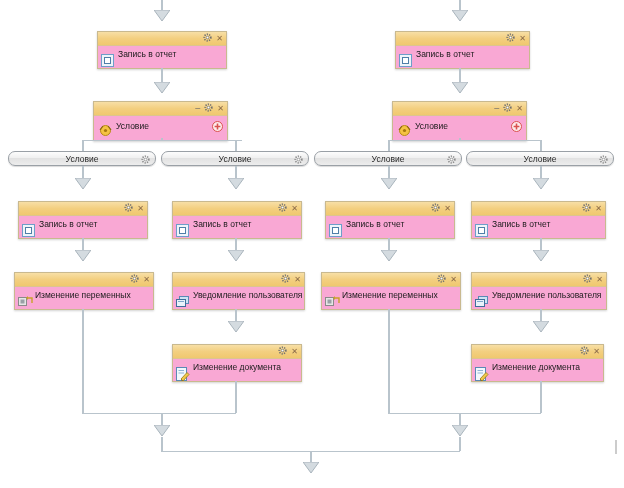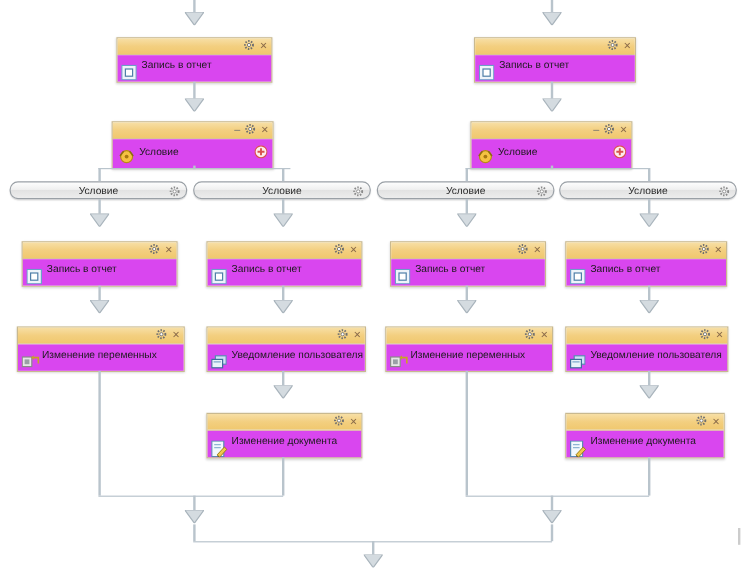--- a/index.html
+++ b/index.html
@@ -37,21 +37,21 @@
   .head-tools{
     position:absolute;right:3px;top:0;height:13px;
     display:flex;align-items:center;gap:4px;
   }
   .tool{font-size:8px;line-height:8px;color:#6b6b6b;cursor:default;}
   .tool.min{font-size:9px;position:relative;top:-1px;}
   .tool.gear{color:#7a7a7a;}
   .tool.close{color:#8a6b4a;font-weight:bold;}
   .node-body{
     position:relative;
-    background:#d946ef;
+    background:#f9a8d4;
     height:22px;
     padding-left:44px;
   }
   .node-label{
     position:absolute;
     left:20px;top:3px;
     font-size:8.5px;
     color:#1a1a1a;
     white-space:nowrap;
   }

